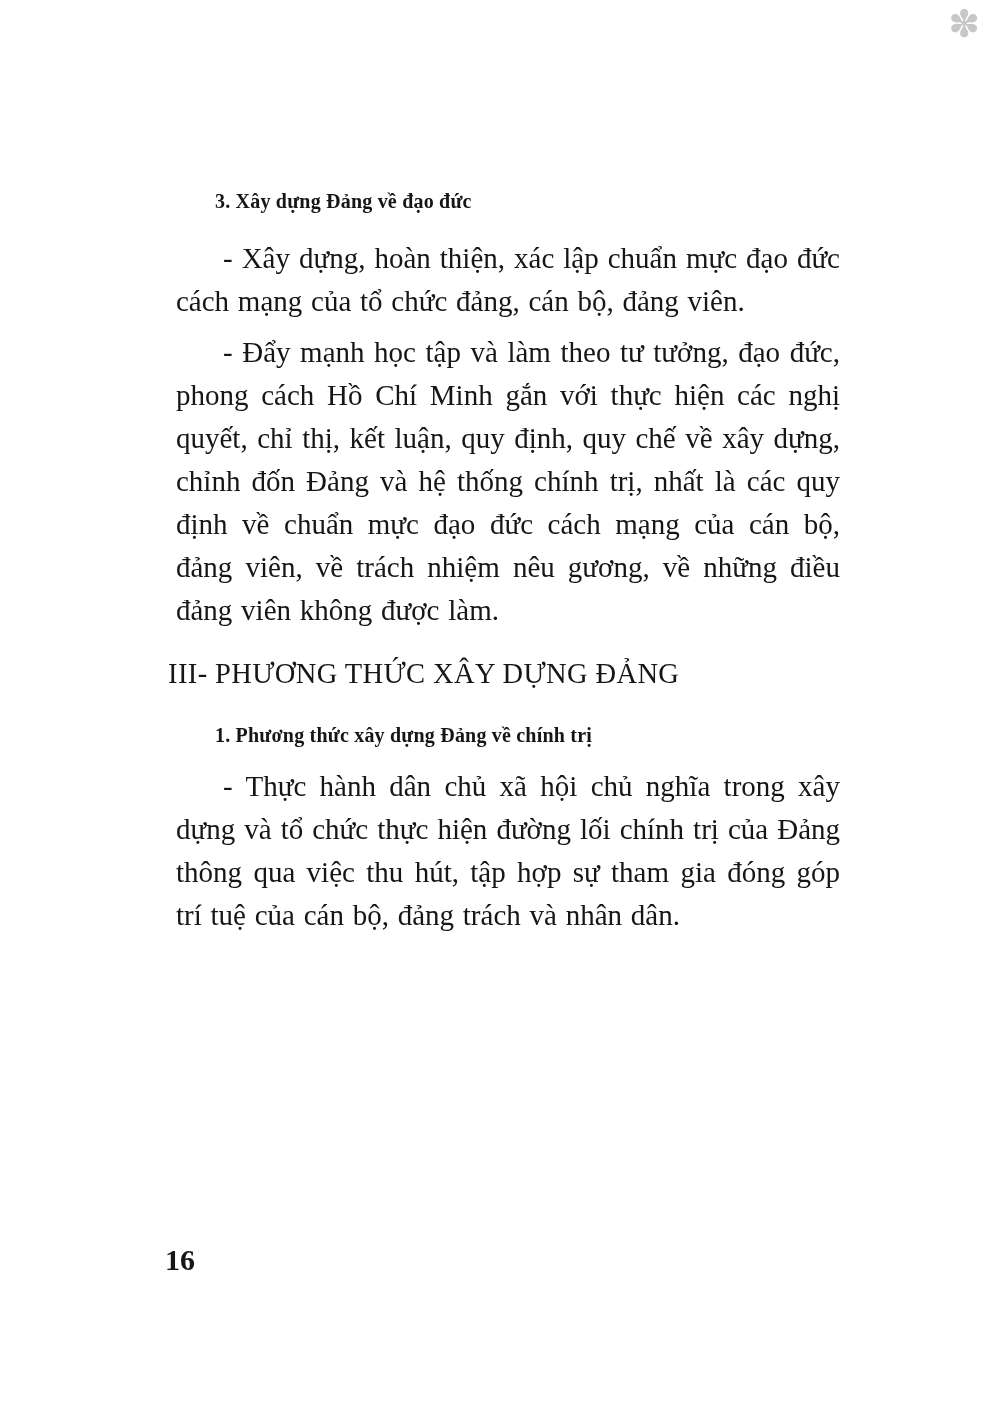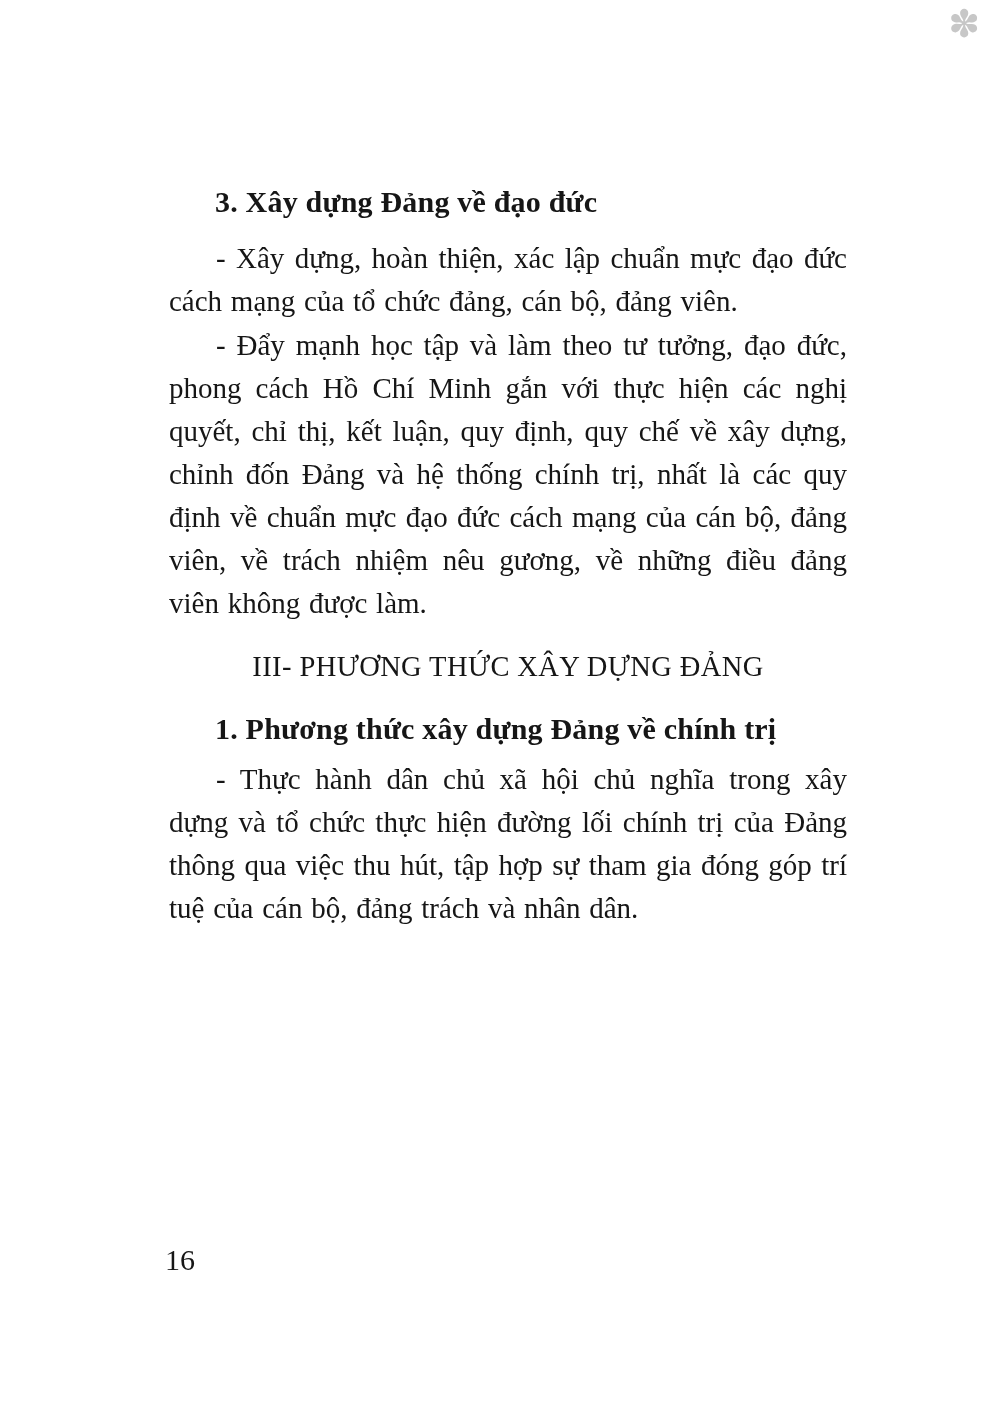--- a/index.html
+++ b/index.html
@@ -26,51 +26,52 @@
     user-select: none;
   }
   .content {
     position: absolute;
     left: 168px;
     top: 180px;
     width: 680px;
   }
   .h-bold {
     font-weight: bold;
-    font-size: 30px;
+    font-size: 20px;
     line-height: 43px;
     margin: 0 0 14px 0;
     text-indent: 47px;
     letter-spacing: 0.2px;
   }
   .h-bold.second {
     margin: 0 0 8px 0;
   }
   .para {
     font-size: 29px;
     line-height: 43px;
     text-align: justify;
     text-indent: 47px;
-    margin: 1px;
+    margin: 8px;
     word-spacing: 1.5px;
   }
   .section-heading {
-    text-align: center;
+    text-align: left;
     font-size: 28.5px;
     line-height: 42px;
     font-weight: normal;
     letter-spacing: 0.4px;
     margin: 21px 0 19px 0;
   }
   .page-number {
     position: absolute;
     left: 165px;
     top: 1242px;
     font-size: 30px;
     line-height: 36px;
+    font-weight: bold;
   }
 </style>
 </head>
 <body>
 
 <div class="page">
 
   <span class="ornament">✽</span>
 
   <div class="content">

